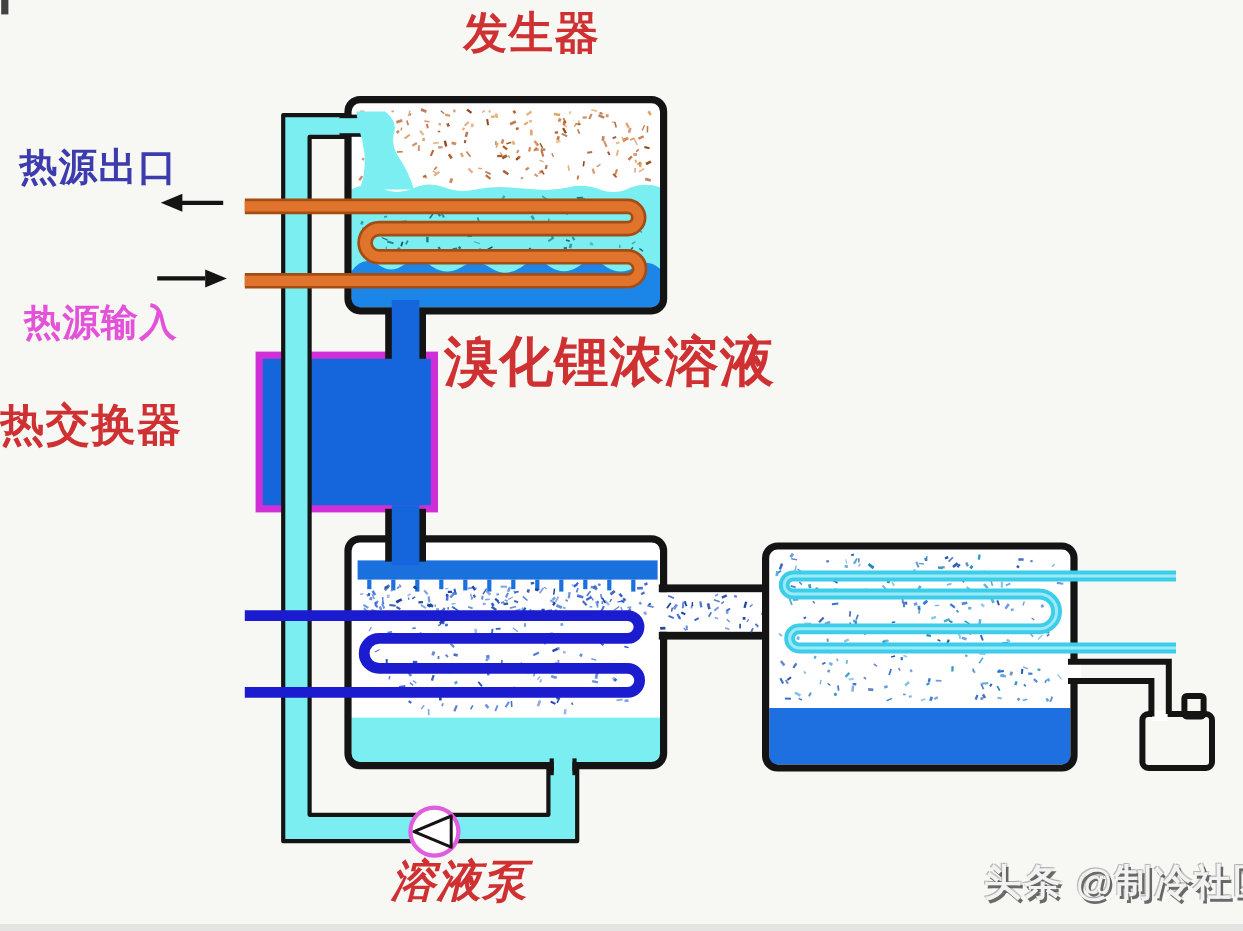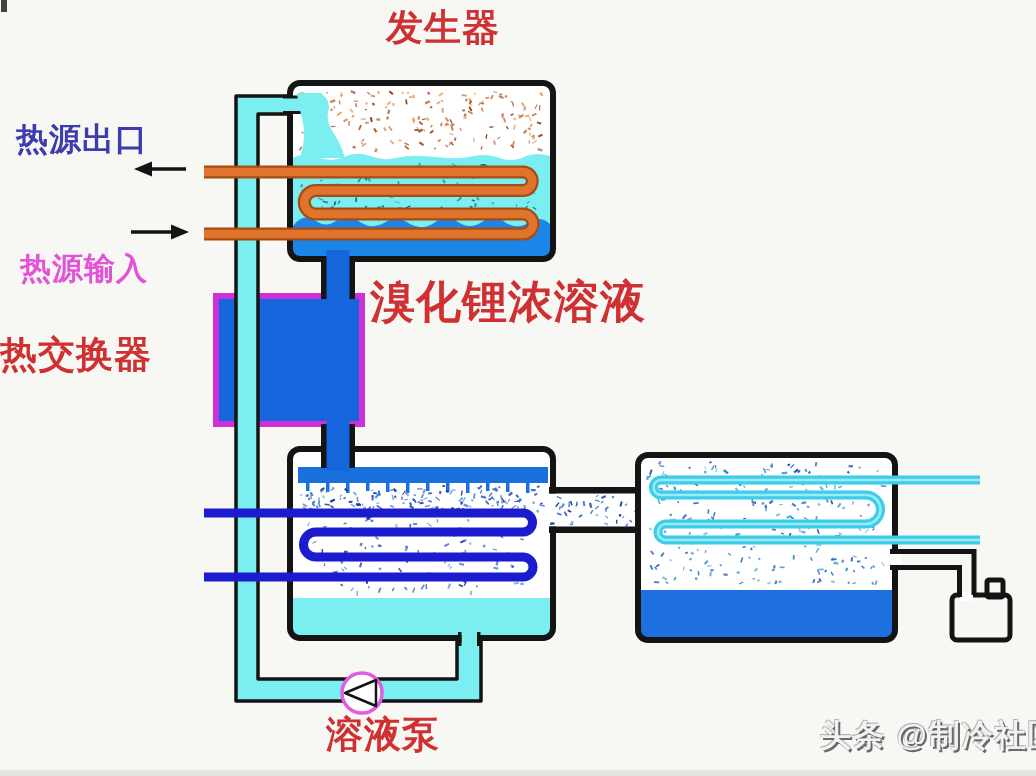--- a/index.html
+++ b/index.html
@@ -12,21 +12,21 @@
   svg{position:absolute;left:0;top:0;}
   .lbl{
     position:absolute;font-weight:bold;line-height:1.05;white-space:nowrap;
     letter-spacing:1px;
   }
   .lbl-generator{left:386px;top:9px;font-size:37px;color:var(--label-red);}
   .lbl-outlet{left:16px;top:123px;font-size:32px;color:var(--label-blue);}
   .lbl-inlet{left:20px;top:239px;font-size:31px;color:var(--label-magenta);margin-top:14px;}
   .lbl-hx{left:0;top:336px;font-size:37px;color:var(--label-red);}
   .lbl-libr{left:370px;top:278px;font-size:45px;color:var(--label-red);}
-  .lbl-pump{left:326px;top:716px;font-size:37px;color:var(--label-red);}
+  .lbl-pump{left:326px;top:716px;font-size:37px;color:var(--label-red);font-style:italic;}
   .lbl-watermark{
     left:820px;top:720px;font-size:31px;letter-spacing:2px;
     color:#f2f2f2;
     text-shadow:2px 2px 0 rgba(90,90,90,.9),-1px -1px 0 rgba(160,160,160,.7),1px -1px 0 rgba(150,150,150,.5);
   }
   
   .f-cyan{fill:var(--pipe-cyan);} .s-black{stroke:var(--outline-black);}
   .f-white{fill:#ffffff;} .f-black{fill:var(--outline-black);}
   .f-solblue{fill:var(--solution-blue);}
   .f-genblue{fill:var(--liquid-blue);}

